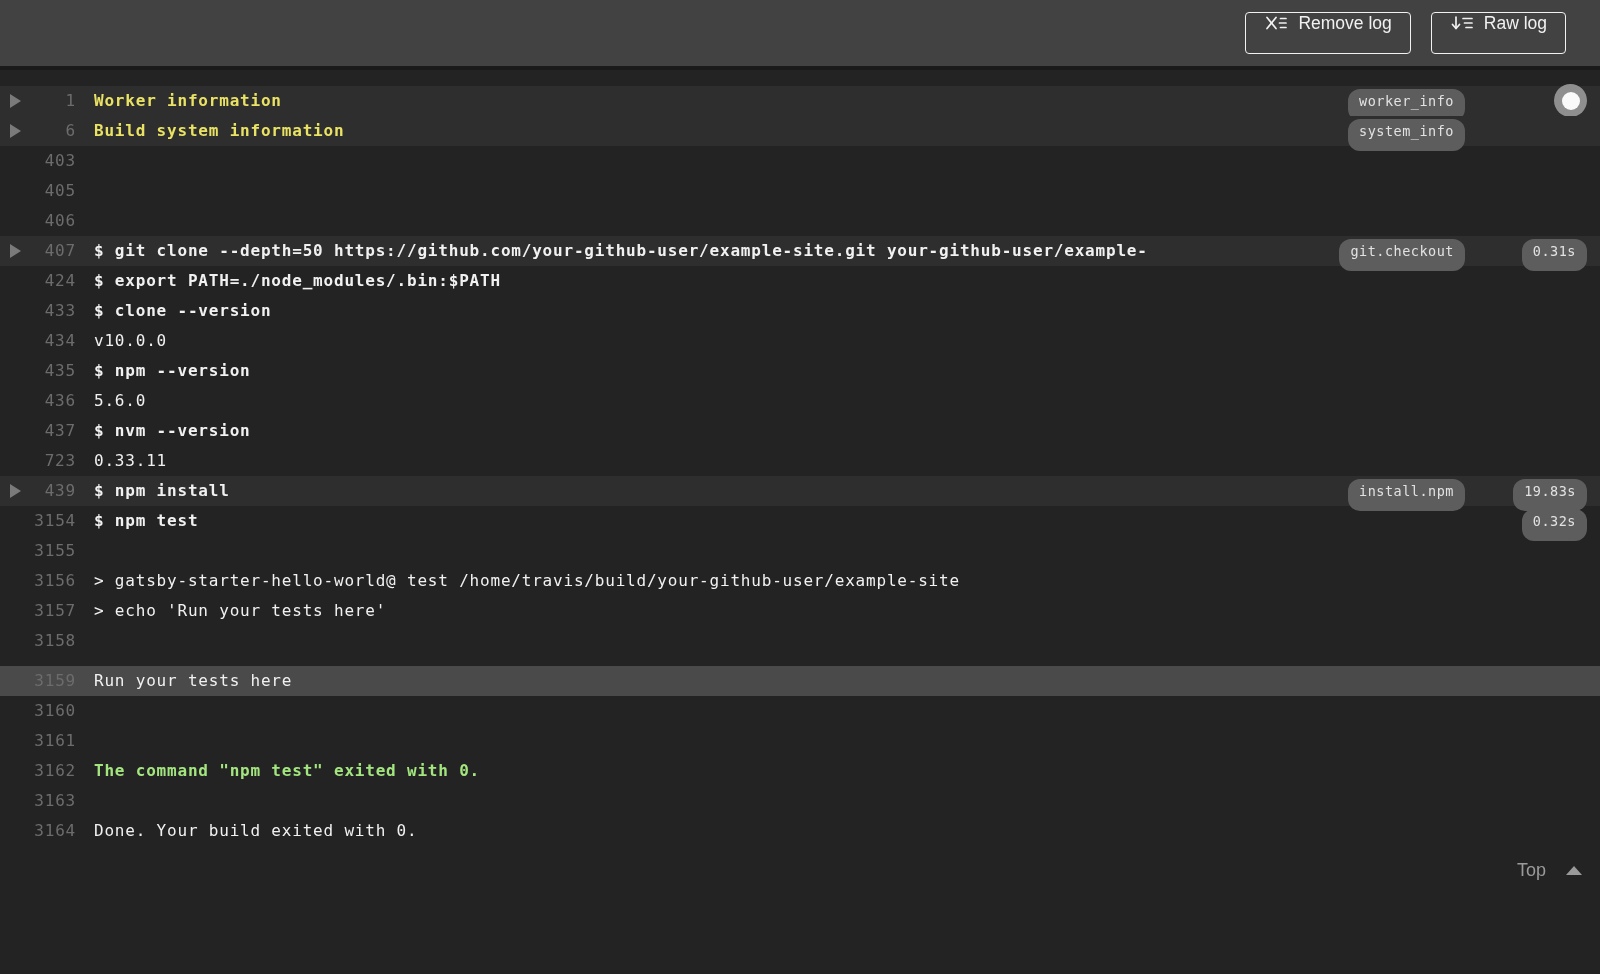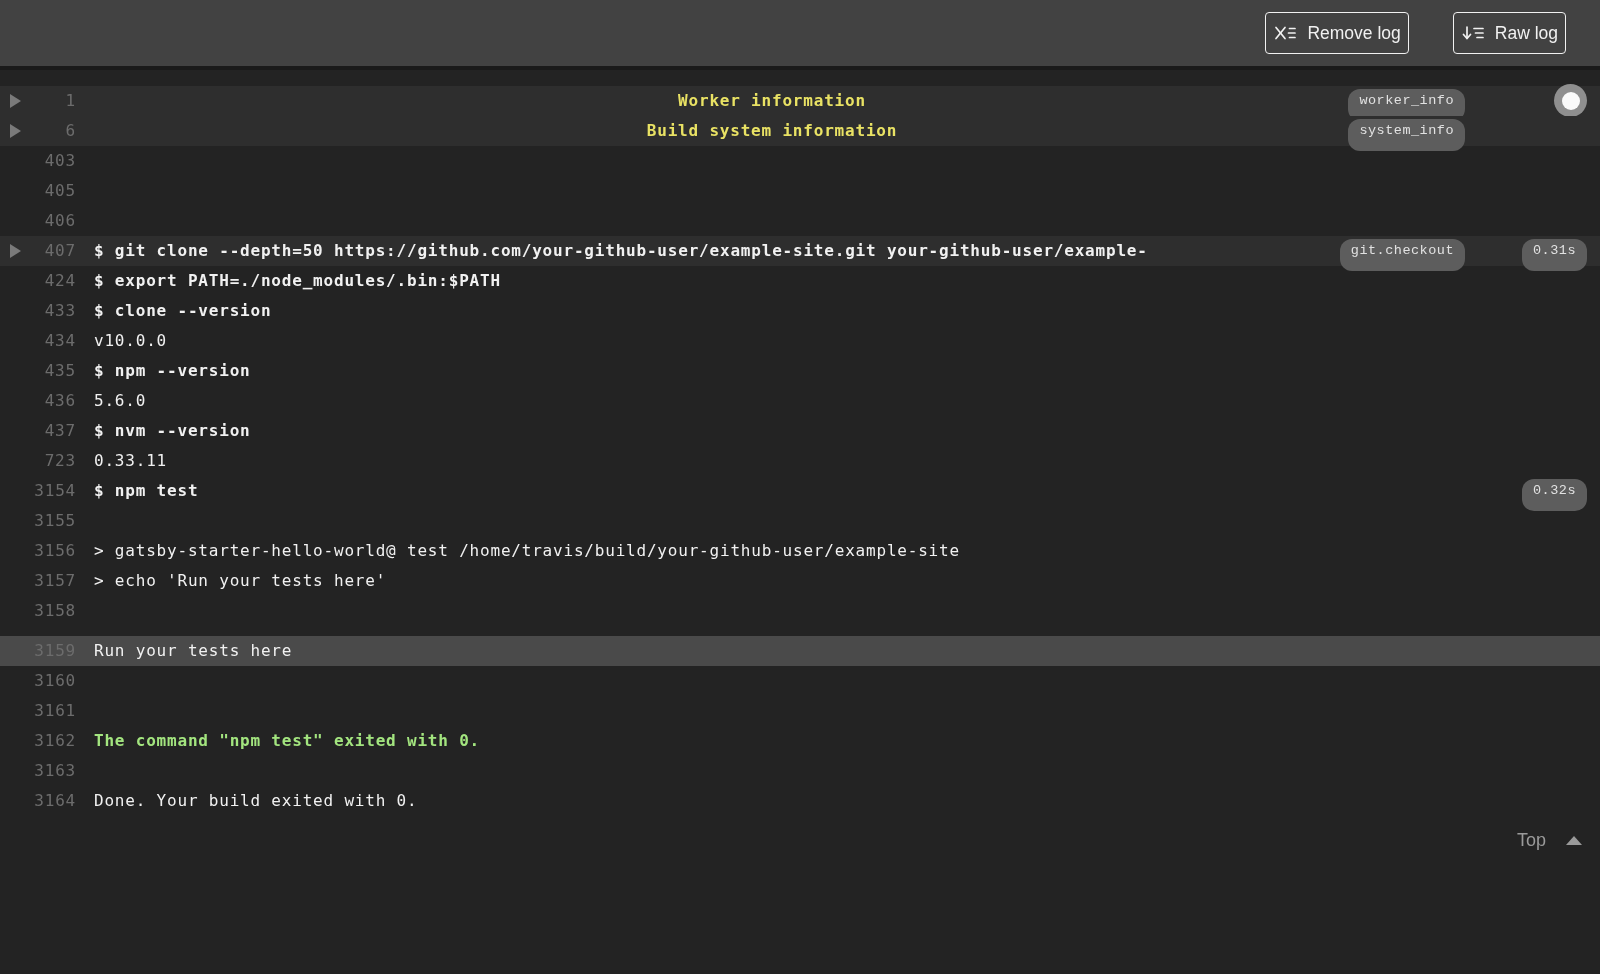--- a/index.html
+++ b/index.html
@@ -15,32 +15,31 @@
     height: 66px;
     background: var(--topbar_bg, #424242);
     display: flex;
     align-items: center;
     justify-content: flex-end;
     gap: 20px;
     padding-right: 34px;
   }
   .tb-btn {
     display: flex;
-    align-items: center;
+    align-items: flex-start;
     gap: 10px;
     height: 42px;
-    padding: 0 7px;
+    padding: 0 18px;
     background: transparent;
     border: 1px solid var(--button_border, #f1f1f1);
     border-radius: 4px;
     color: var(--text, #f1f1f1);
     font-family: "Liberation Sans", sans-serif;
     font-size: 17.5px;
     cursor: pointer;
-    margin-left: 24px;
   }
   .tb-btn svg { display: block; }
 
   .divider { height: 4px; background: var(--divider, #1a1a1a); }
 
   
   .log-pane { padding-top: 16px; }
 
   .row {
     position: relative;
@@ -69,36 +68,35 @@
     text-align: right;
     color: var(--line_number, #6c6c6c);
     cursor: pointer;
   }
   .text {
     margin-left: 94px;
     margin-right: 150px;
     white-space: pre;
     overflow: hidden;
   }
-  .text.fold-title { color: var(--yellow, #e9e264); font-weight: bold; text-align: center; }
+  .text.fold-title { color: var(--yellow, #e9e264); font-weight: bold; }
   .text.success    { color: var(--green, #a3e57f); font-weight: bold; }
   .text.command    { font-weight: bold; }
 
   .badge {
     position: absolute;
     top: 3px;
     height: 32px;
     line-height: 24px;
     padding: 0 11px;
     border-radius: 12px;
     background: var(--badge_bg, #5d5d5d);
     color: var(--badge_text, #e2e2e2);
     font-size: 13.5px;
     letter-spacing: 0.5px;
-    font-family: Liberation Mono, monospace;
   }
   .badge.tag  { right: 135px; }
   .badge.time { right: 13px; }
 
   .scroll-marker {
     position: absolute;
     right: 13px; top: -2px;
     width: 33px; height: 33px;
     border-radius: 50%;
     background: var(--marker_ring, #8f8f8f);
@@ -227,20 +225,27 @@
         <div class="text">5.6.0</div>
       </div>
       <div class="row">
         <span class="num">437</span>
         <div class="text command">$ nvm --version</div>
       </div>
       <div class="row">
         <span class="num">723</span>
         <div class="text">0.33.11</div>
       </div>
+      <div class="row fold-row">
+        <span class="arrow"></span>
+        <span class="num">439</span>
+        <div class="text command">$ npm install</div>
+        <span class="badge tag">install.npm</span>
+        <span class="badge time">19.83s</span>
+      </div>
       <div class="row">
         <span class="num">3154</span>
         <div class="text command">$ npm test</div>
         <span class="badge time">0.32s</span>
       </div>
       <div class="row">
         <span class="num">3155</span>
         <div class="text"></div>
       </div>
       <div class="row">

